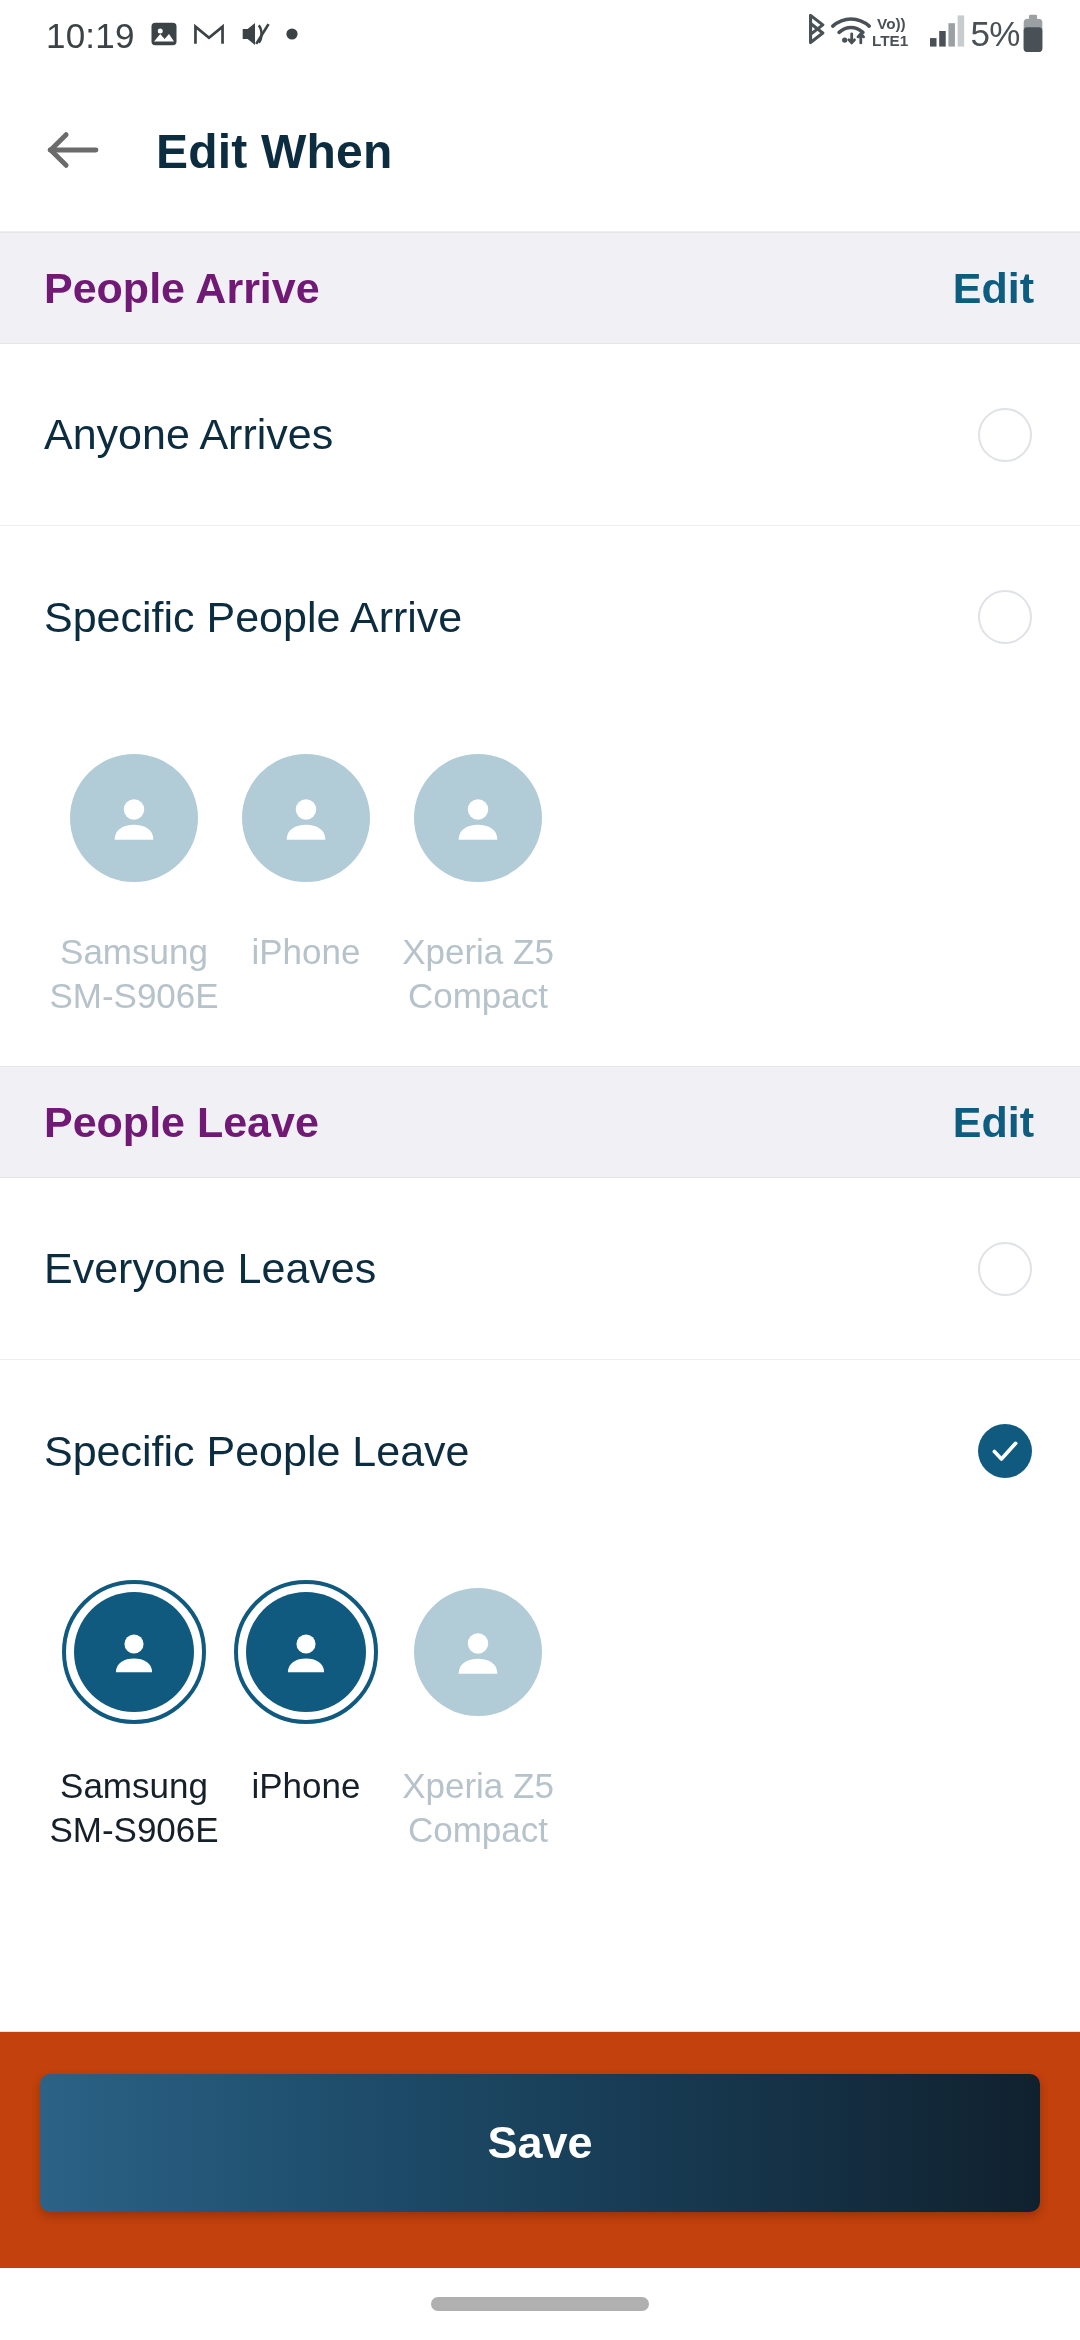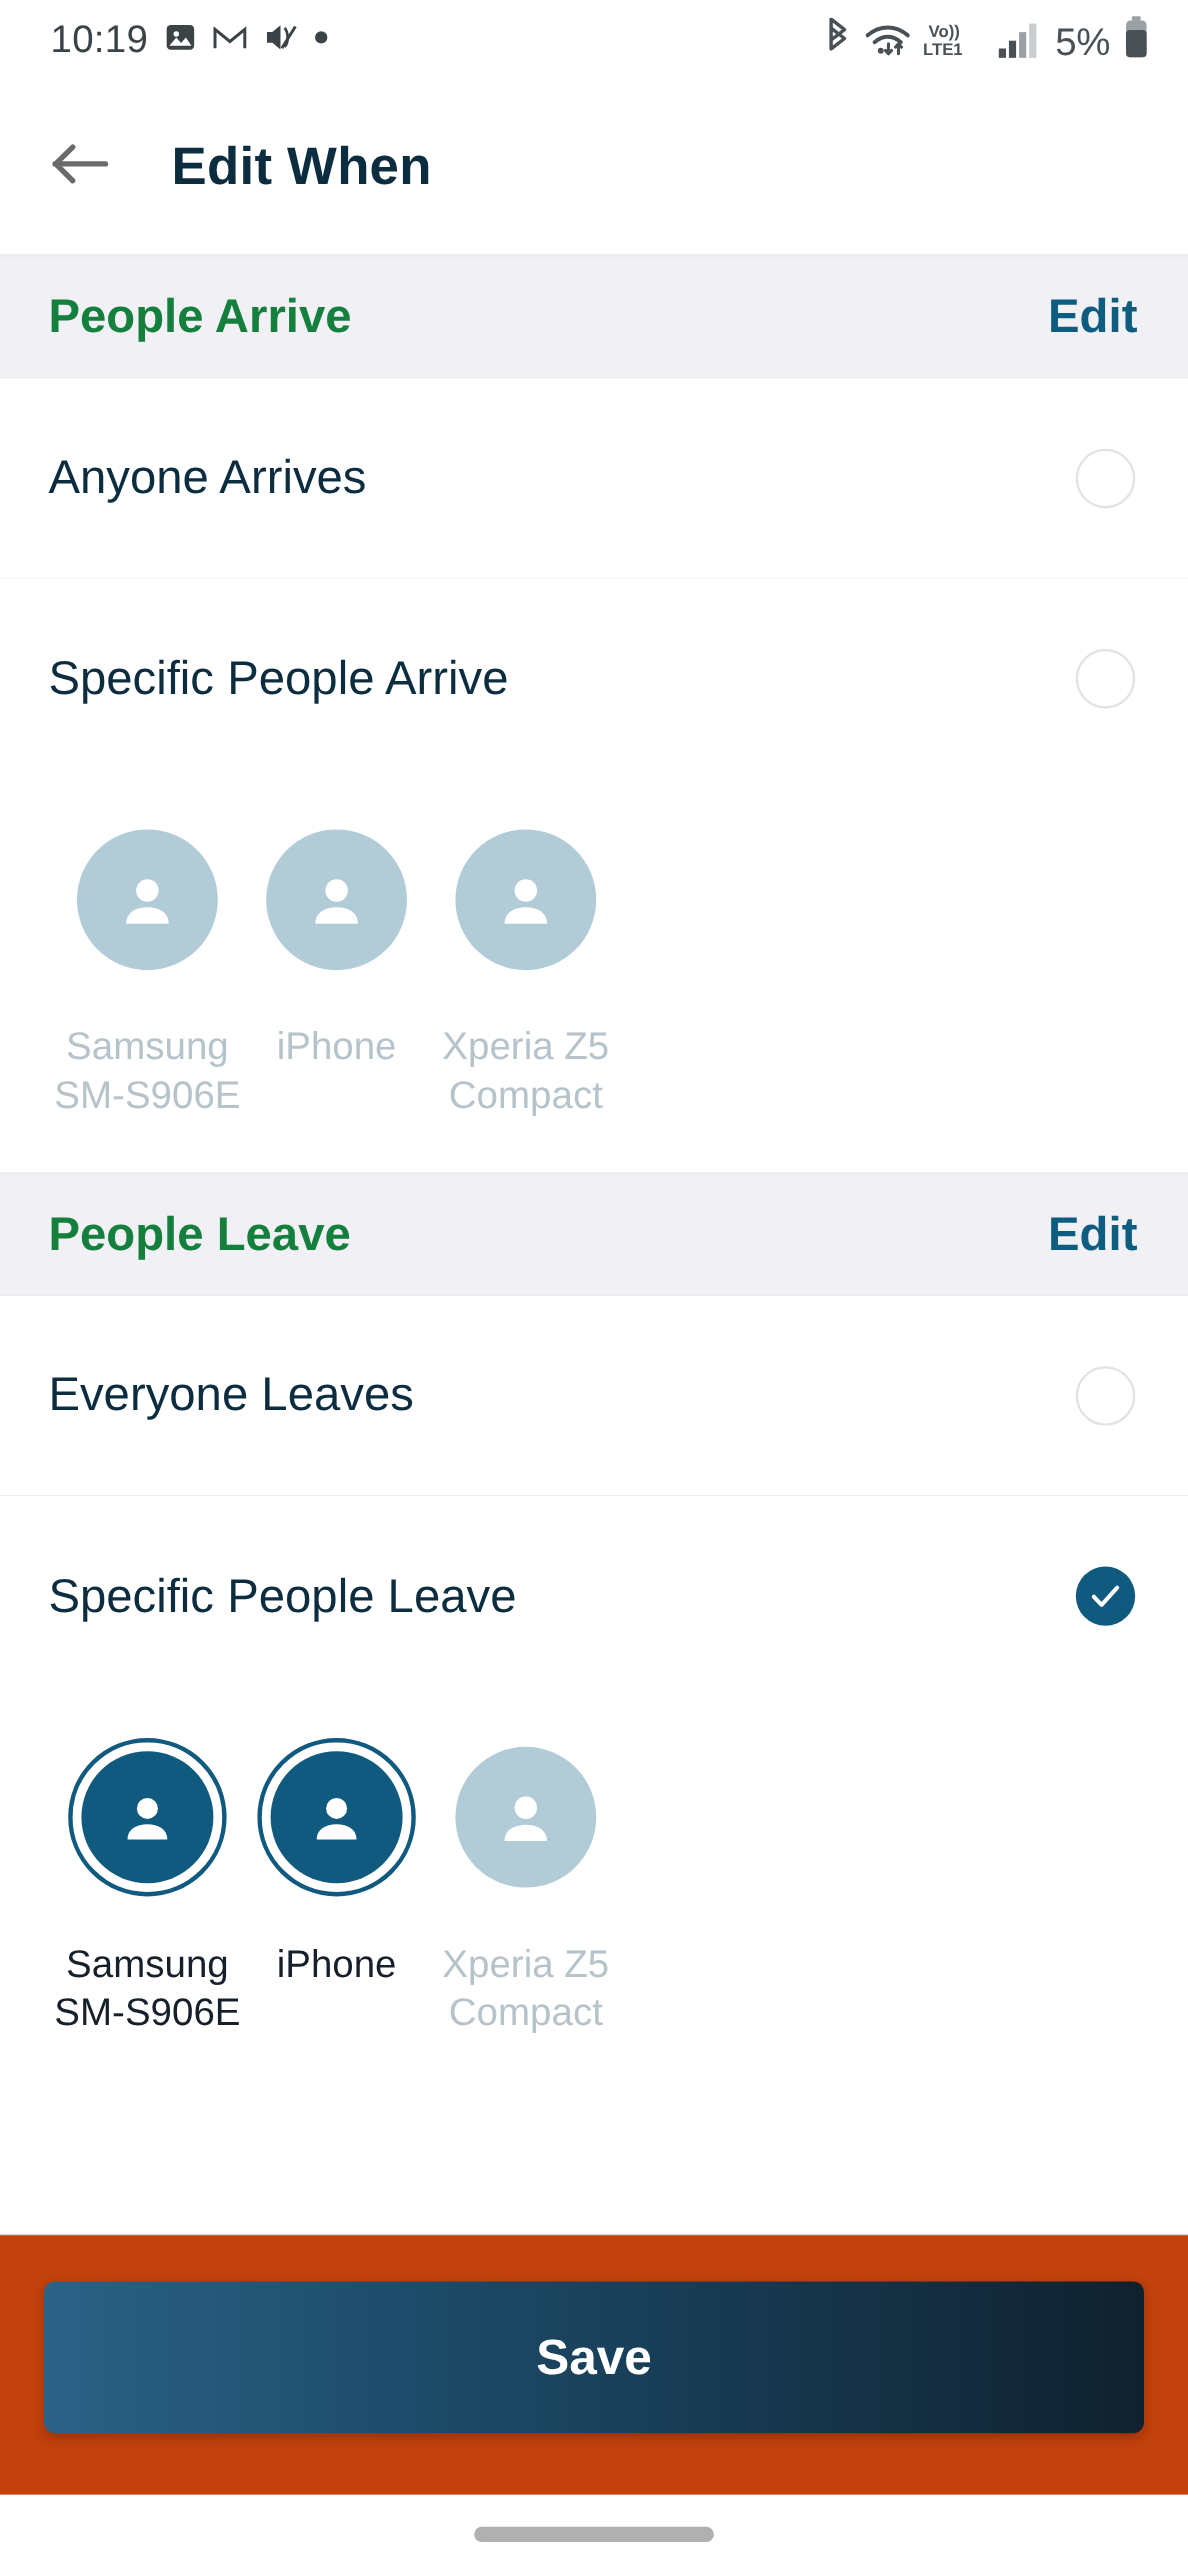--- a/index.html
+++ b/index.html
@@ -37,22 +37,21 @@
     gap: 14px;
   }
   .status-clock {
     font-size: 35px;
     color: #3c4347;
     letter-spacing: 0.2px;
     font-family: "Liberation Sans", sans-serif;
   }
   .status-right {
     display: flex;
-    align-items: flex-end;
-    gap: 11px;
+    align-items: flex-start;
   }
   .status-battery-text {
     font-size: 35px;
     color: #4a5156;
     letter-spacing: -0.5px;
     margin-left: 4px;
   }
   .sicon { display: block; }
 
   
@@ -96,21 +95,21 @@
     display: flex;
     align-items: center;
     justify-content: space-between;
     padding: 0 42px 0 44px;
     border-top: 1px solid #e4e5ea;
     border-bottom: 1px solid #e4e5ea;
   }
   .section-title {
     font-size: 43px;
     font-weight: bold;
-    color: #15803d;
+    color: #701a75;
   }
   .section-edit {
     font-size: 43px;
     font-weight: bold;
     color: #0e5c80;
     cursor: pointer;
     padding: 10px 4px;
   }
 
   

